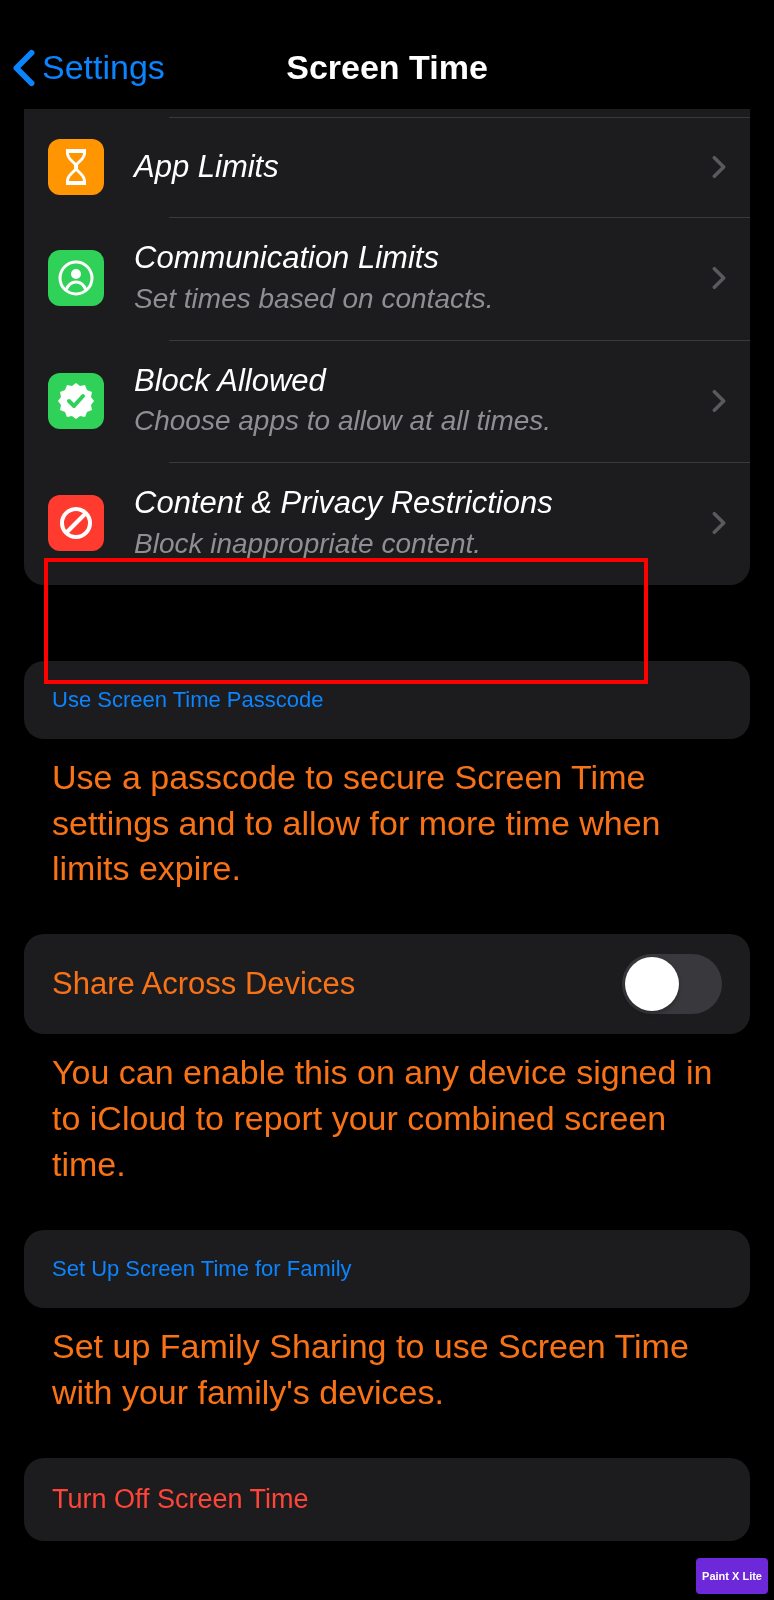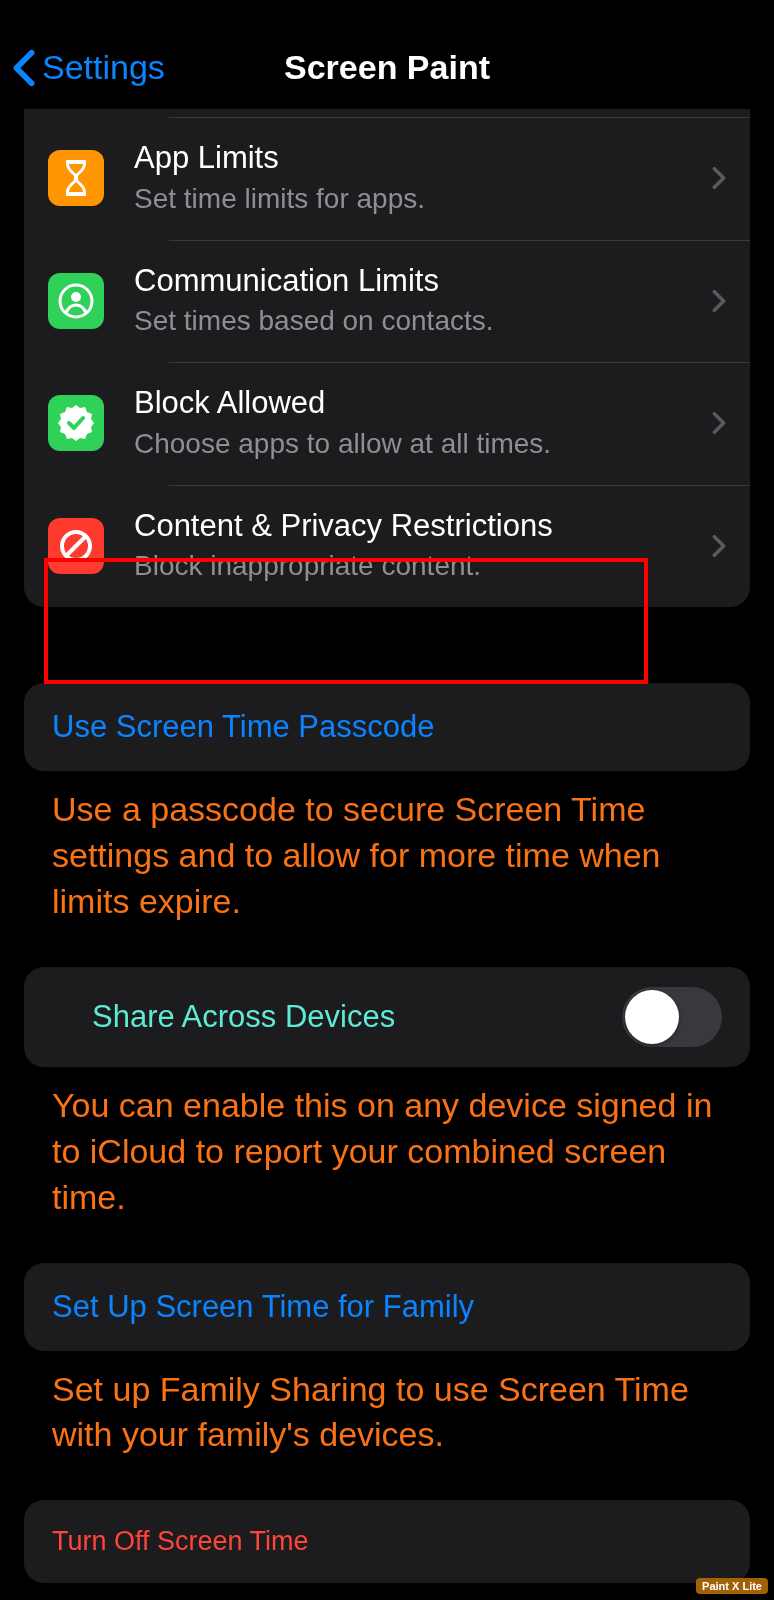--- a/index.html
+++ b/index.html
@@ -45,20 +45,21 @@
       background: #1c1c1e;
       border-radius: 20px;
       margin: 0 24px;
       overflow: hidden;
     }
     .section-first {
       border-top-left-radius: 0;
       border-top-right-radius: 0;
       margin-top: 0;
       padding-top: 8px;
+      font-style: italic;
     }
     .row {
       display: flex;
       align-items: center;
       padding: 22px 24px;
       position: relative;
     }
     .row-separator {
       position: absolute;
       top: 0;
@@ -107,31 +108,30 @@
       border: 4px solid #ff0000;
       pointer-events: none;
       z-index: 10;
     }
     .gap { height: 76px; }
     .gap-small { height: 42px; }
     .single-row {
       padding: 26px 28px;
     }
     .link-label {
-      font-size: 31px;
+      font-size: 22px;
       color: #0a84ff;
     }
     .destructive-label {
       font-size: 27px;
       color: #ff453a;
     }
     .plain-label {
       font-size: 31px;
-      color: #5eead4;
-      margin-left: 40px;
+      color: #f97316;
     }
     .footer-text {
       font-size: 34px;
       color: #f97316;
       padding: 16px 52px 0 52px;
       line-height: 1.35;
     }
     .toggle-row {
       display: flex;
       align-items: center;
@@ -152,54 +152,53 @@
       border-radius: 50%;
       position: absolute;
       top: 3px;
       left: 3px;
       box-shadow: 0 2px 4px rgba(0,0,0,0.3);
     }
     .watermark {
       position: absolute;
       bottom: 6px;
       right: 6px;
-      background: #a16207;
+      background: #6d28d9;
       color: #fff;
       font-size: 11px;
       font-weight: bold;
-      padding: 2px 6px;
+      padding: 12px 6px;
       border-radius: 4px;
       text-align: right;
     }
   </style>
 </head>
 <body>
 
 <div class="nav-bar">
   <div class="back-button">
     <svg class="back-chevron" viewBox="0 0 12 20" fill="none">
       <path d="M10 2L2 10L10 18" stroke="#0a84ff" stroke-width="3" stroke-linecap="round" stroke-linejoin="round"></path>
     </svg>
     <span>Settings</span>
   </div>
-  <div class="nav-title">Screen Paint</div>
+  <div class="nav-title">Screen Time</div>
 </div>
 
 <div class="section section-first">
 
   <div class="row">
     <div class="row-separator"></div>
     <div class="icon-box icon-orange">
       <svg width="28" height="36" viewBox="0 0 28 36" fill="#fff">
         <path d="M4 0h20v4c0 5-5 9-8 12v4c3 3 8 7 8 12v4H4v-4c0-5 5-9 8-12v-4C9 13 4 9 4 4V0z M7 4c0 4 4 7 7 10 3-3 7-6 7-10H7z M14 22c-3 3-7 6-7 10h14c0-4-4-7-7-10z"></path>
       </svg>
     </div>
     <div class="row-text">
       <div class="row-title">App Limits</div>
-      <div class="row-subtitle">Set time limits for apps.</div>
     </div>
     <svg class="chevron-right" viewBox="0 0 12 20" fill="none">
       <path d="M2 2L10 10L2 18" stroke="#5a5a5e" stroke-width="3" stroke-linecap="round" stroke-linejoin="round"></path>
     </svg>
   </div>
 
   <div class="row">
     <div class="row-separator"></div>
     <div class="icon-box icon-green">
       <svg width="38" height="38" viewBox="0 0 38 38" fill="none">

